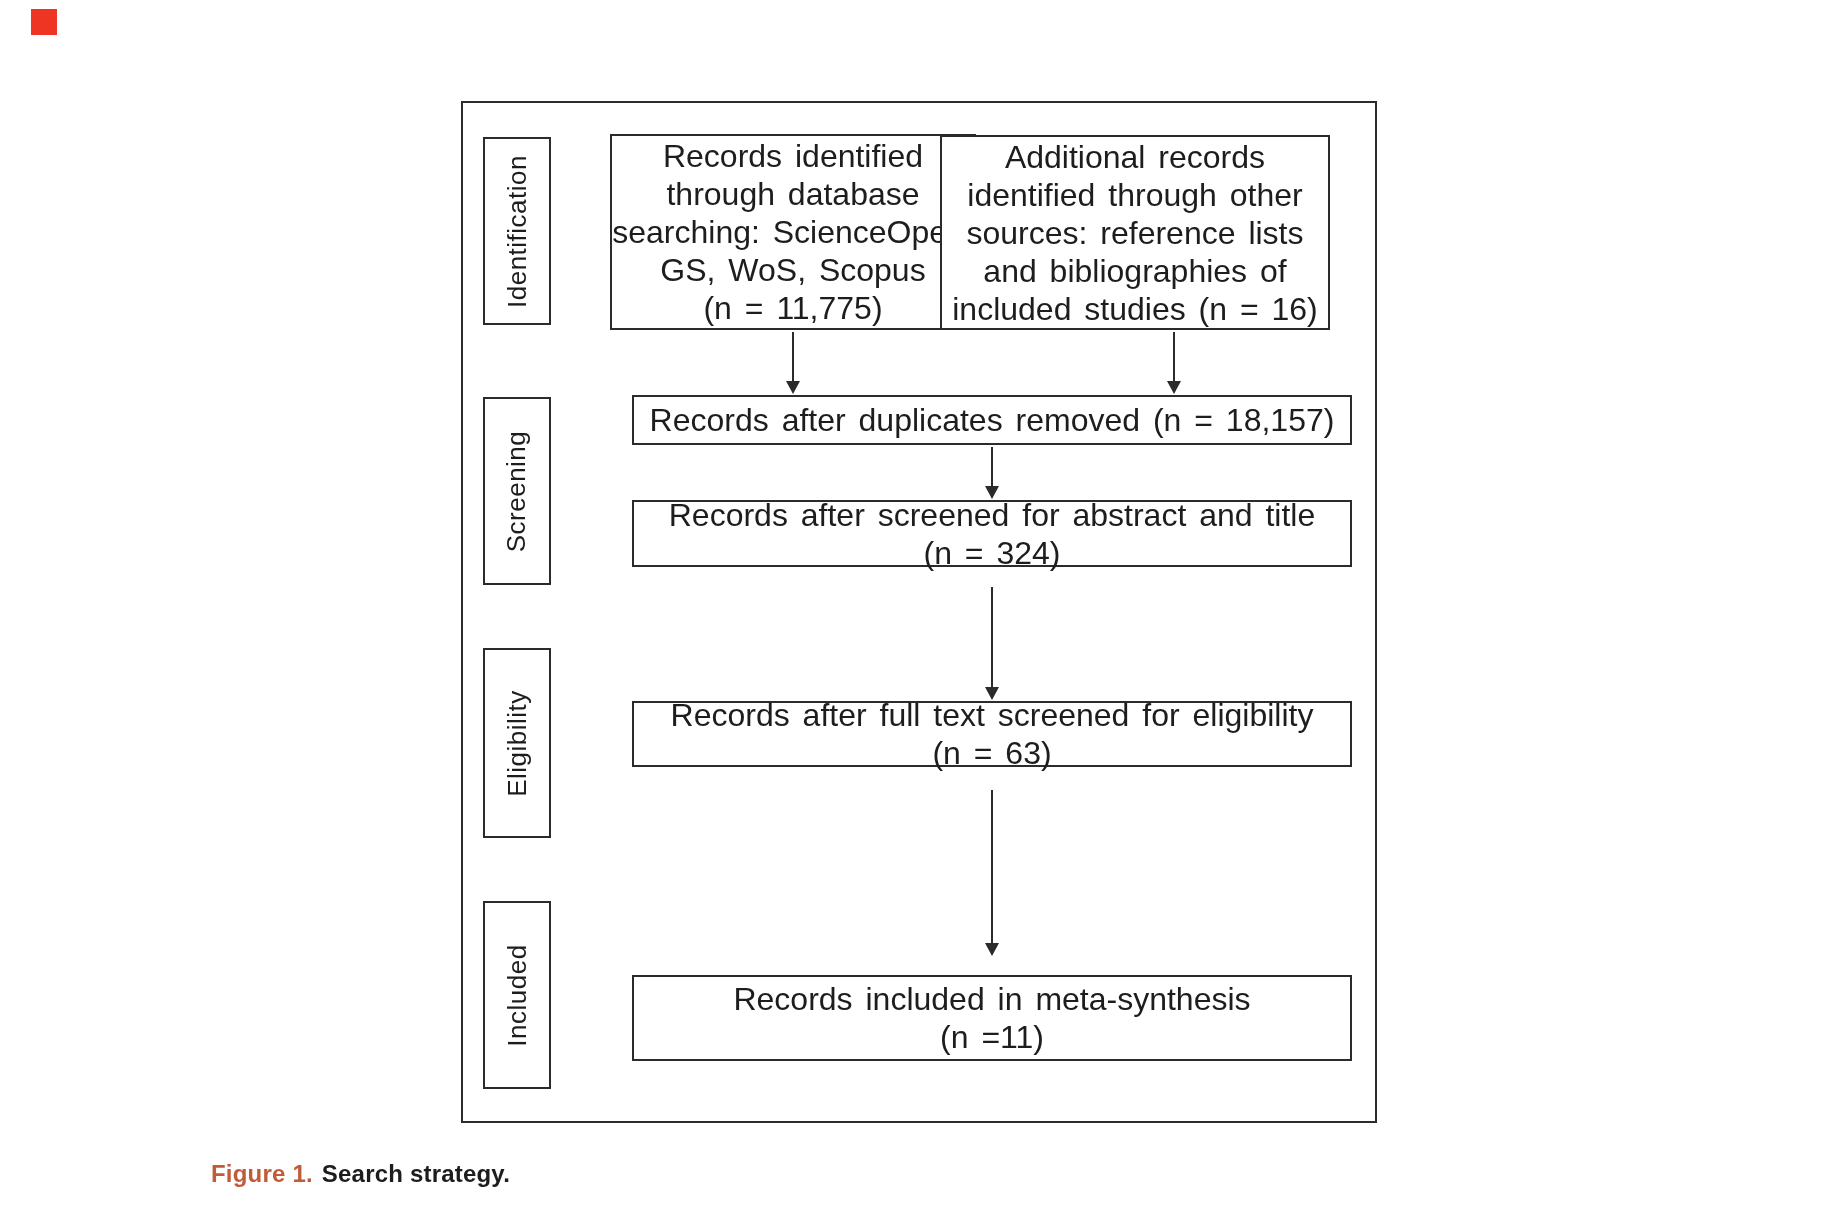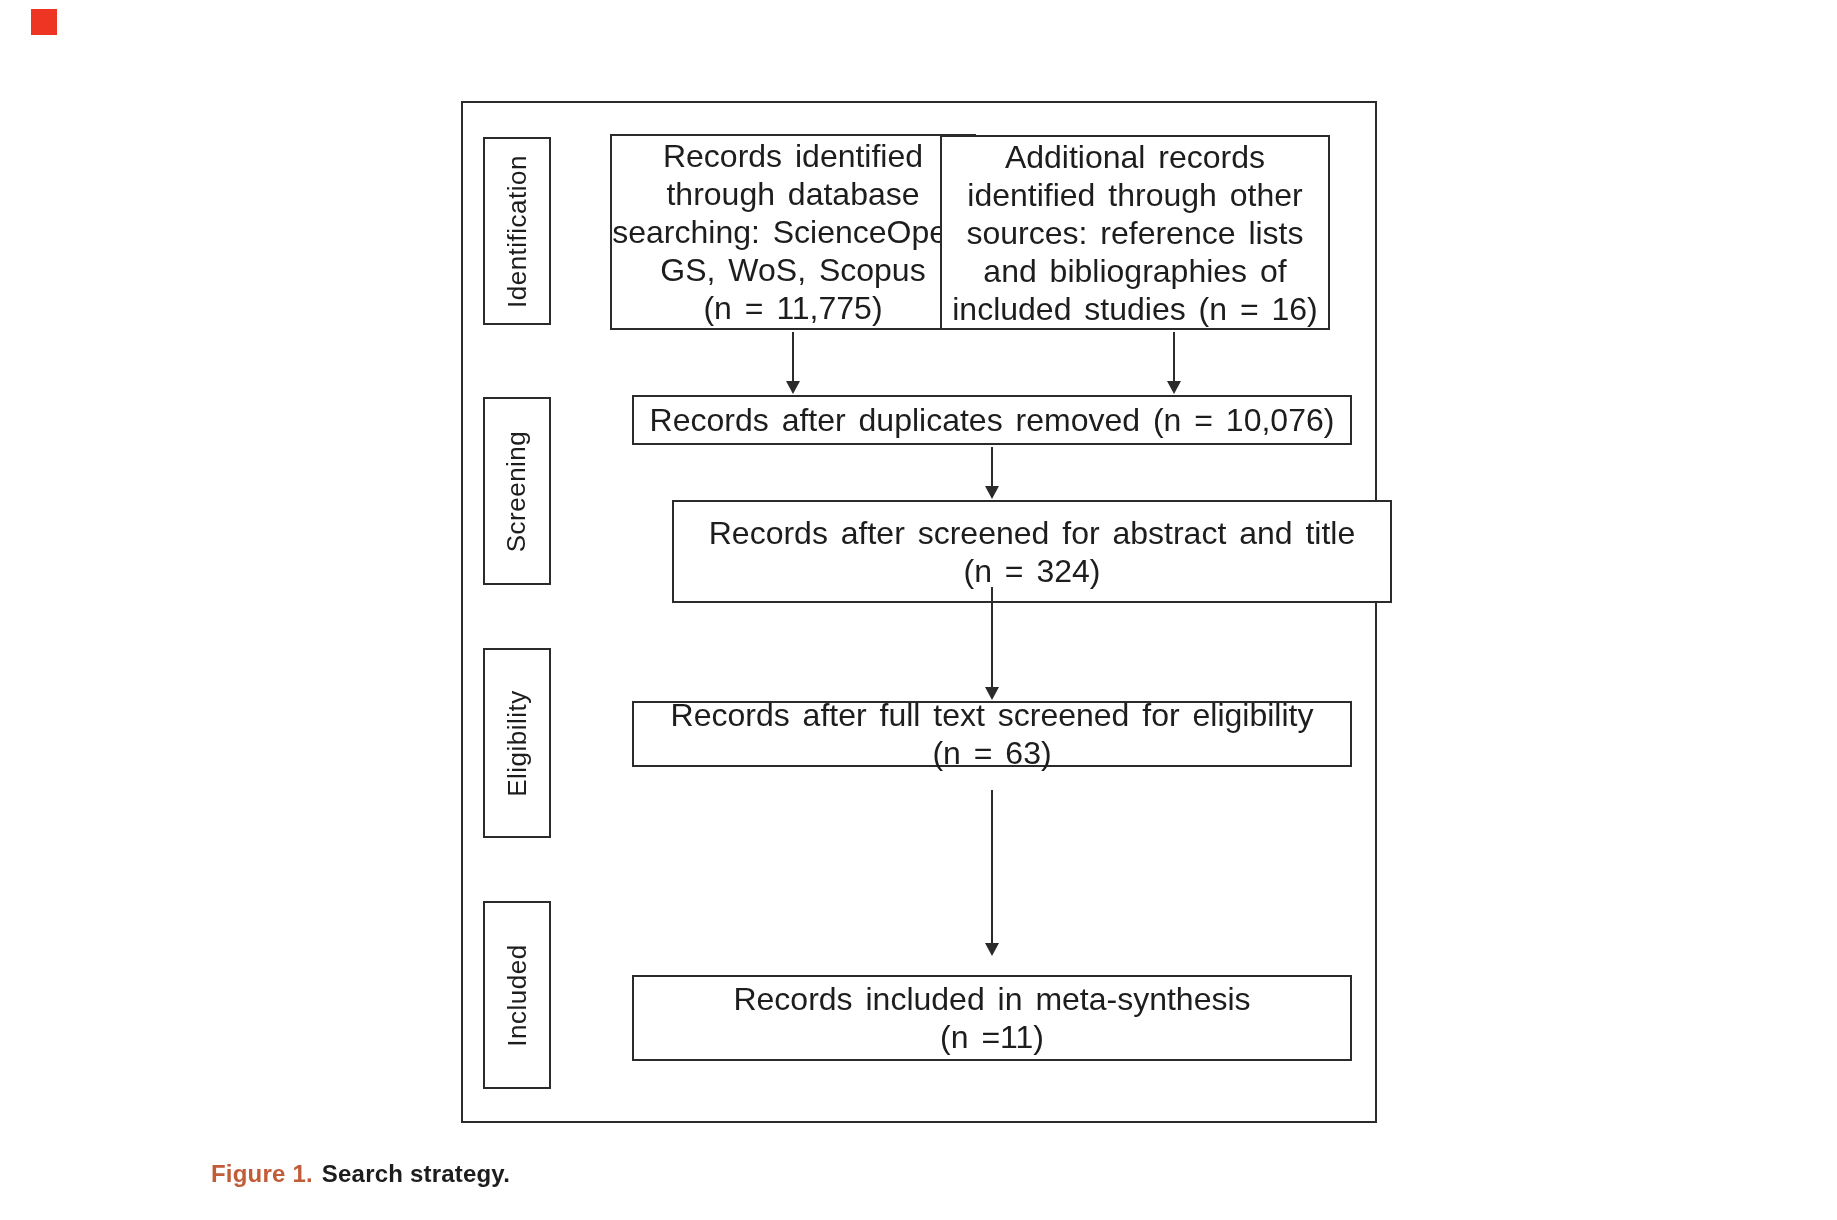--- a/index.html
+++ b/index.html
@@ -25,21 +25,21 @@
   .stage.screening{top:397px;height:188px;}
   .stage.eligibility{top:648px;height:190px;}
   .stage.included{top:901px;height:188px;}
   
   .node{border:2px solid var(--line);background:#fff;display:flex;align-items:center;
     justify-content:center;text-align:center;font-size:32px;line-height:38px;
     color:var(--ink);white-space:pre-line;word-spacing:4px;}
   .node.n1{left:610px;top:134px;width:366px;height:196px;}
   .node.n2{left:940px;top:135px;width:390px;height:195px;}
   .node.n3{left:632px;top:395px;width:720px;height:50px;}
-  .node.n4{left:632px;top:500px;width:720px;height:103px;margin-left:40px;}
+  .node.n4{left:632px;top:500px;width:720px;height:67px;}
   .node.n5{left:632px;top:701px;width:720px;height:66px;}
   .node.n6{left:632px;top:957px;width:720px;height:86px;margin-top:18px;}
   
   .arrow{width:2px;background:var(--line);}
   .arrow::after{content:"";position:absolute;left:-6px;bottom:-12px;width:0;height:0;
     border-left:7px solid transparent;border-right:7px solid transparent;
     border-top:13px solid var(--line);}
   .arrow.a1{left:792px;top:332px;height:50px;}
   .arrow.a2{left:1173px;top:332px;height:50px;}
   .arrow.a3{left:991px;top:447px;height:40px;}
@@ -73,21 +73,21 @@
 <div class="abs node n1">Records identified
 through database
 searching: ScienceOpen,
 GS, WoS, Scopus
 (n = 11,775)</div>
 <div class="abs node n2">Additional records
 identified through other
 sources: reference lists
 and bibliographies of
 included studies (n = 16)</div>
-<div class="abs node n3">Records after duplicates removed (n = 10,076)</div>
+<div class="abs node n3">Records after duplicates removed (n = 18,157)</div>
 <div class="abs node n4">Records after screened for abstract and title
 (n = 324)</div>
 <div class="abs node n5">Records after full text screened for eligibility
 (n = 63)</div>
 <div class="abs node n6">Records included in meta-synthesis
 (n =11)</div>
 
 <div class="abs arrow a1"></div>
 <div class="abs arrow a2"></div>
 <div class="abs arrow a3"></div>

